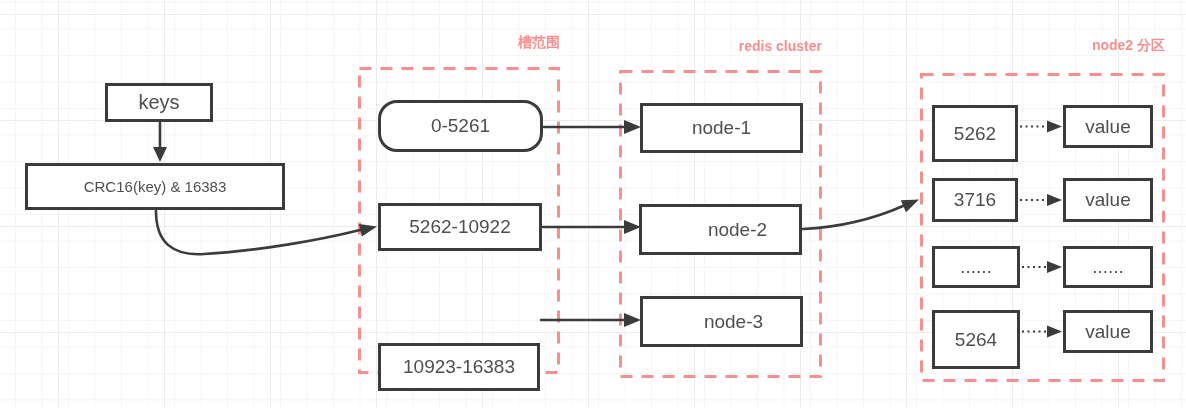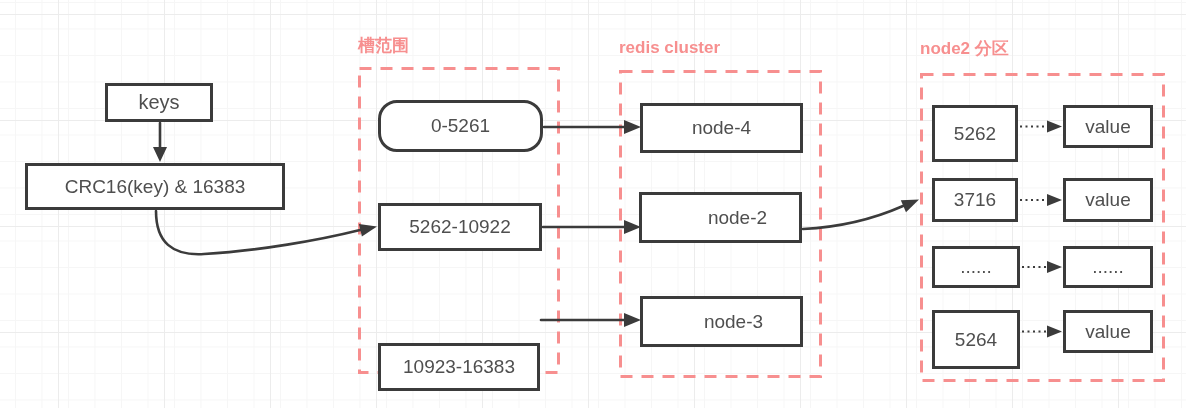--- a/index.html
+++ b/index.html
@@ -31,40 +31,40 @@
     position:absolute;
     box-sizing:border-box;
     border:3px solid var(--border);
     background:#fff;
     display:flex;align-items:center;justify-content:center;
     color:var(--text);
     font-size:19px;
     white-space:nowrap;
   }
   .box.keys{left:105px;top:83px;width:108px;height:39px;font-size:20px;}
-  .box.crc{left:25px;top:163px;width:260px;height:47px;font-size:19px;}
+  .box.crc{left:25px;top:163px;width:260px;height:47px;font-size:15px;}
   .box.slot1{left:378px;top:100px;width:165px;height:52px;border-radius:19px;}
   .box.slot2{left:378px;top:203px;width:164px;height:48px;}
   .box.slot3{left:378px;top:295px;width:162px;height:48px;margin-top:48px;}
   .box.node1{left:640px;top:103px;width:163px;height:50px;}
-  .box.node2{left:639px;top:192px;width:163px;height:51px;padding-left:34px;}
+  .box.node2{left:639px;top:204px;width:163px;height:51px;padding-left:34px;}
   .box.node3{left:640px;top:296px;width:163px;height:51px;padding-left:24px;}
   .box.k1{left:932px;top:105px;width:86px;height:57px;}
   .box.v1{left:1063px;top:105px;width:90px;height:43px;}
   .box.k2{left:932px;top:178px;width:86px;height:44px;}
   .box.v2{left:1063px;top:178px;width:90px;height:44px;}
   .box.k3{left:932px;top:246px;width:88px;height:42px;}
   .box.v3{left:1063px;top:246px;width:90px;height:42px;}
   .box.k4{left:932px;top:310px;width:88px;height:59px;}
   .box.v4{left:1063px;top:310px;width:90px;height:43px;}
   .group-title{
     position:absolute;
-    text-align:left;
+    text-align:right;
     font-weight:bold;
-    font-size:17px;
+    font-size:14px;
     color:var(--accent);
   }
   .title-slot{left:358px;top:34px;width:202px;}
   .title-cluster{left:619px;top:38px;width:203px;}
   .title-partition{left:920px;top:37px;width:245px;}
 </style>
 </head>
 <body>
 
 <div class="canvas">
@@ -108,21 +108,21 @@
 
   <div class="box keys">keys</div>
   <div class="box crc">CRC16(key) &amp; 16383</div>
 
   <div class="group-title title-slot">槽范围</div>
   <div class="box slot1">0-5261</div>
   <div class="box slot2">5262-10922</div>
   <div class="box slot3">10923-16383</div>
 
   <div class="group-title title-cluster">redis cluster</div>
-  <div class="box node1">node-4</div>
+  <div class="box node1">node-1</div>
   <div class="box node2">node-2</div>
   <div class="box node3">node-3</div>
 
   <div class="group-title title-partition">node2 分区</div>
   <div class="box k1">5262</div>
   <div class="box v1">value</div>
   <div class="box k2">3716</div>
   <div class="box v2">value</div>
   <div class="box k3">......</div>
   <div class="box v3">......</div>

